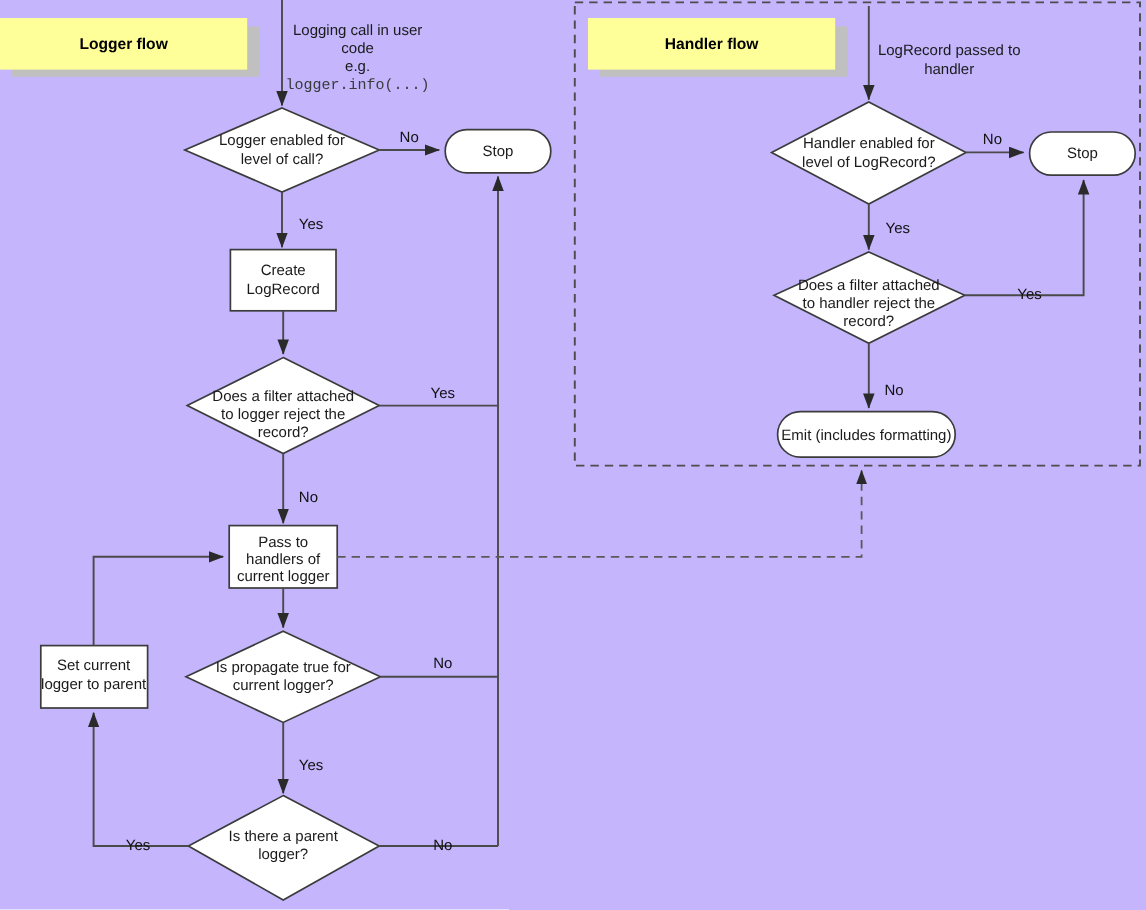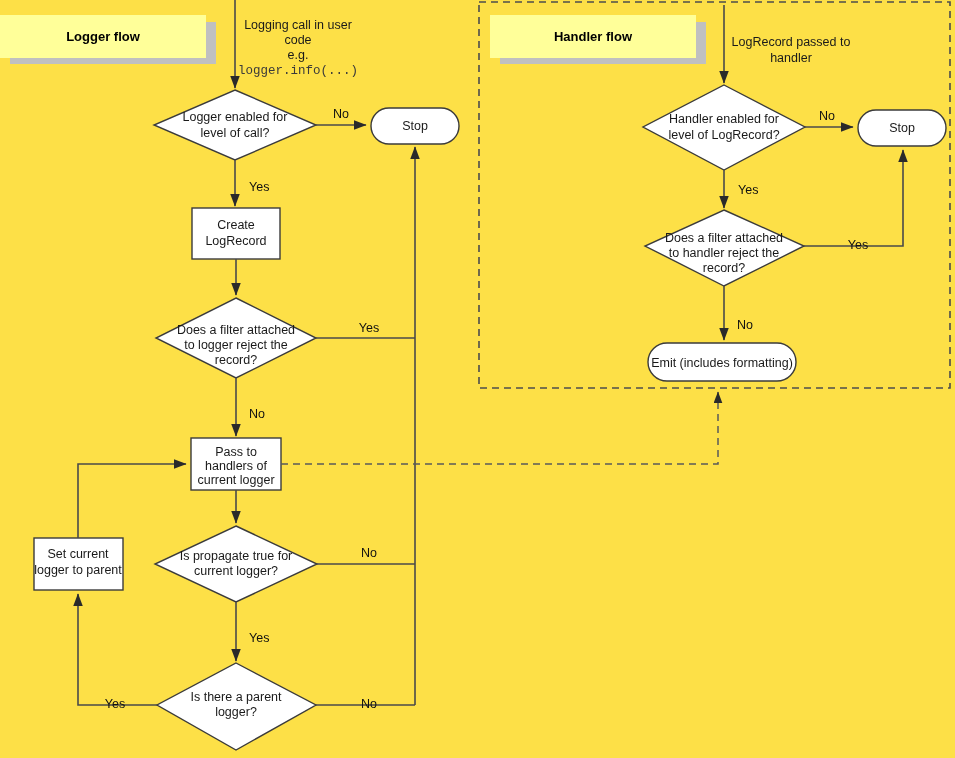--- a/index.html
+++ b/index.html
@@ -4,21 +4,21 @@
 <style>
   html, body {
     margin: 0;
     padding: 0;
     background: #ffffff;
   }
   #canvas {
     position: relative;
     width: 955px;
     height: 758px;
-    background: #fde047;
+    background: #c4b5fd;
     font-family: "Liberation Sans", sans-serif;
     overflow: hidden;
   }
   svg#diagram {
     position: absolute;
     top: 0;
     left: 0;
     width: 955px;
     height: 758px;
   }

